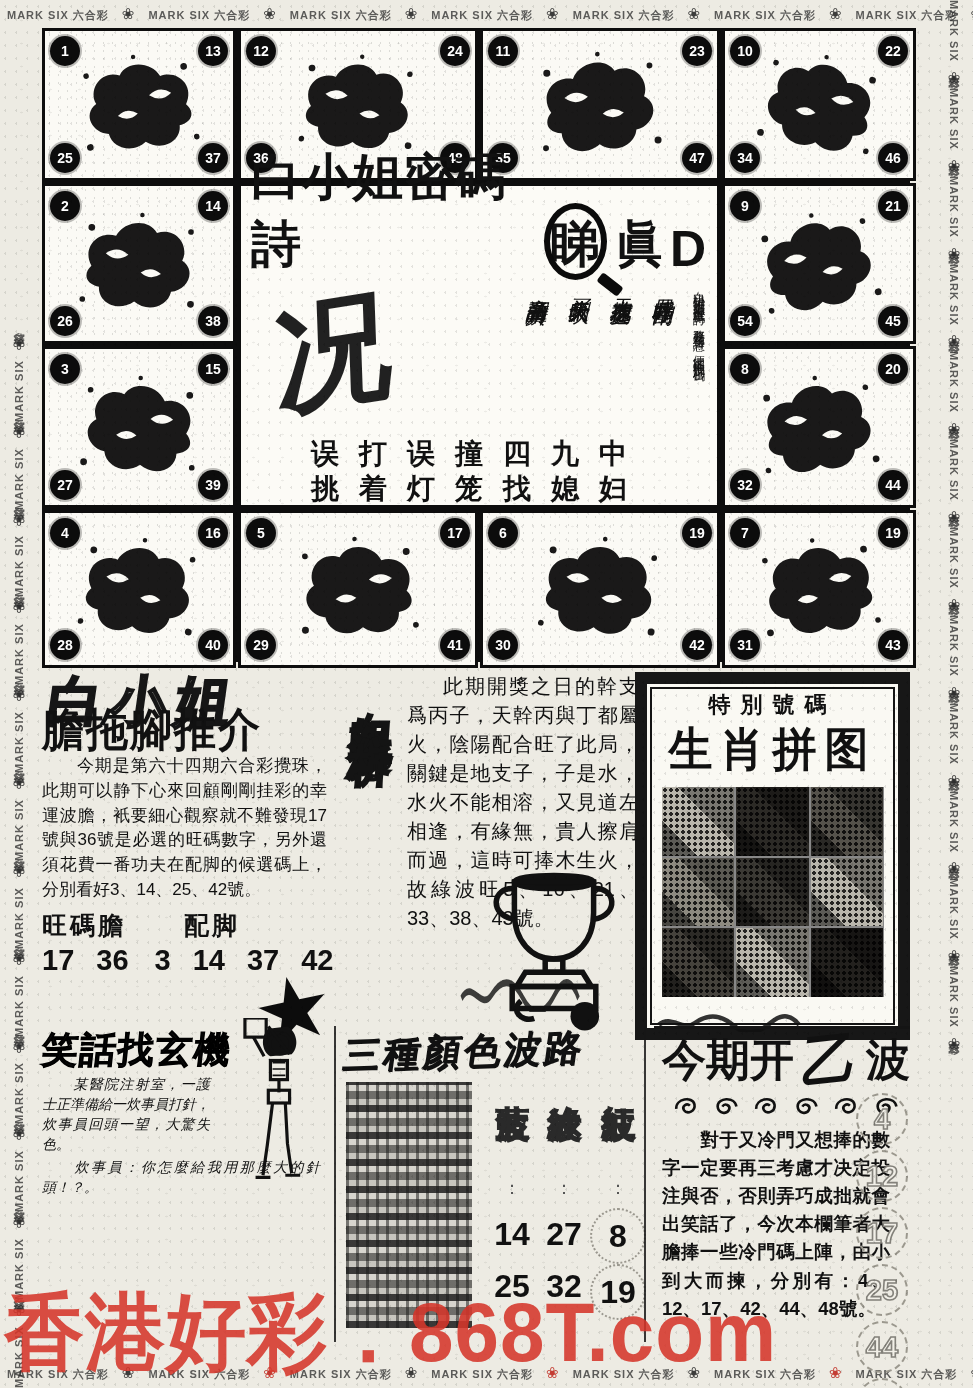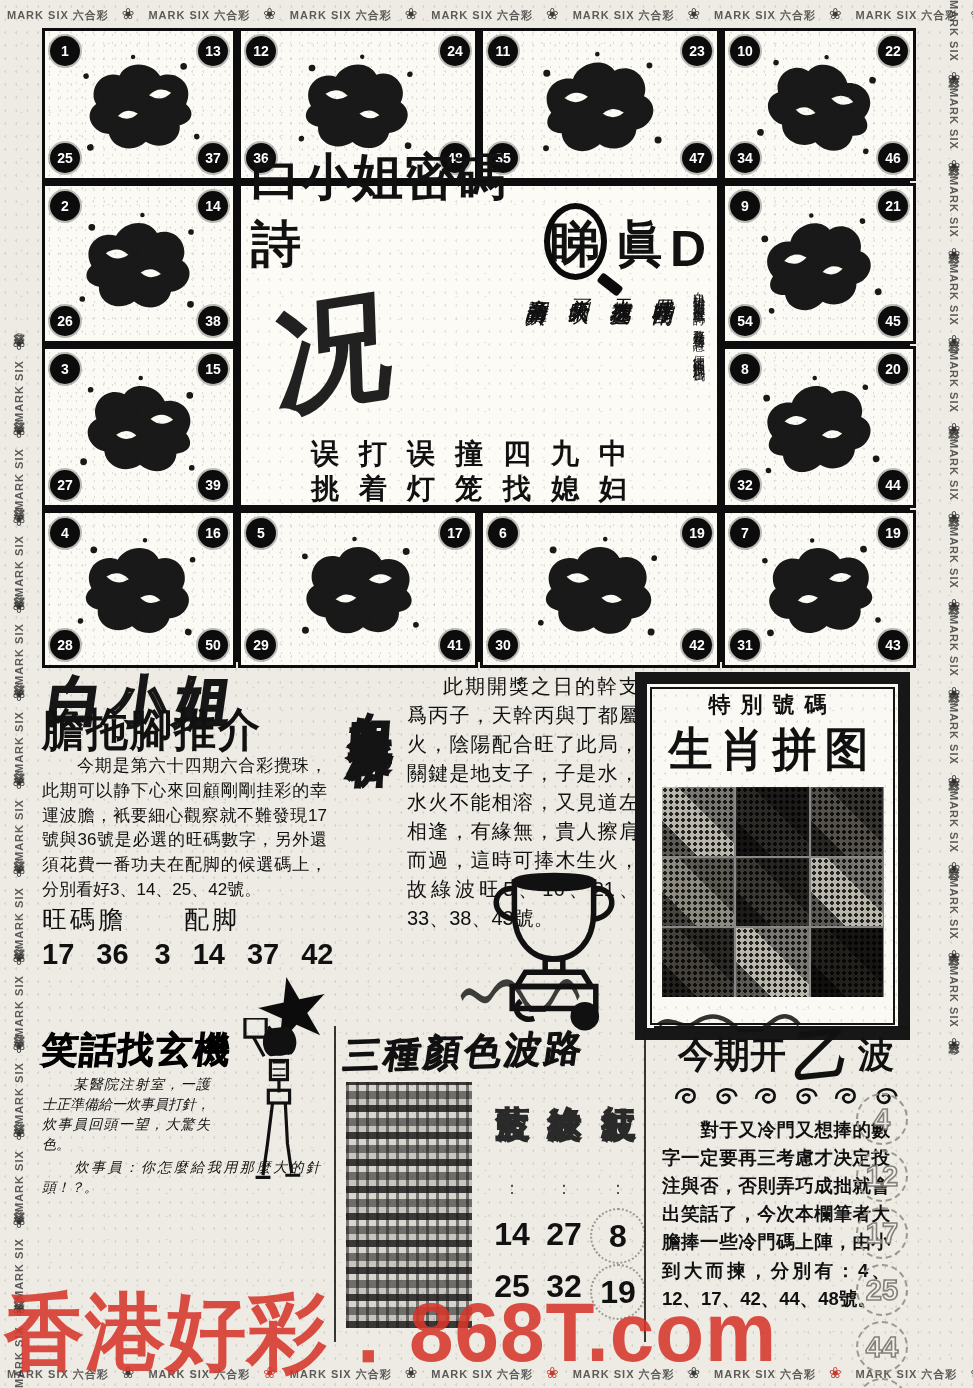--- a/index.html
+++ b/index.html
@@ -69,21 +69,21 @@
     font-size:28px;letter-spacing:20px;line-height:1.25;white-space:nowrap;}
   
   #mid{position:absolute;left:42px;top:672px;width:868px;height:348px;display:flex;gap:8px;}
   .mid-left{width:285px;position:relative;}
   .ghost-wrap{position:relative;height:82px;}
   .ghost{position:absolute;left:6px;top:-6px;font-size:54px;font-weight:900;color:#fcfbf6;
     -webkit-text-stroke:2.5px #161616;letter-spacing:10px;transform:skewX(-8deg);}
   .h-dantuo{position:absolute;left:0;top:30px;font-size:42px;font-weight:900;letter-spacing:2px;transform:scaleY(1.08);}
   .para{font-size:17px;line-height:1.46;text-align:justify;}
   .para .indent{display:inline-block;width:34px;}
-  .lblrow{display:flex;gap:58px;font-size:25px;font-weight:400;letter-spacing:3px;}
+  .lblrow{display:flex;gap:58px;margin-top:6px;font-size:25px;font-weight:700;letter-spacing:3px;}
   .numrow{display:flex;gap:26px;margin-top:2px;font-size:29px;font-weight:700;font-family:"Liberation Sans",sans-serif;}
   .numrow .grp{display:flex;gap:22px;}
   .star{position:absolute;left:212px;bottom:-34px;font-size:88px;line-height:1;color:#0c0c0c;transform:rotate(-12deg);}
   .mid-center{width:292px;position:relative;}
   .vheader{position:absolute;left:0;top:6px;font-size:44px;font-weight:900;color:#fcfbf6;
     -webkit-text-stroke:2.2px #141414;letter-spacing:6px;height:340px;transform:skewX(-4deg);}
   .seba{margin-left:72px;width:232px;font-size:20px;line-height:1.45;text-align:justify;}
   .trophy{position:absolute;right:-6px;bottom:-16px;width:158px;height:176px;stroke:#111;fill:none;stroke-width:5;}
   .flourish{position:absolute;stroke:#111;fill:none;stroke-width:4;opacity:.8;}
   
@@ -118,21 +118,21 @@
     background:repeating-linear-gradient(0deg,rgba(8,8,8,.85) 0 7px,rgba(8,8,8,.18) 7px 13px,rgba(8,8,8,.6) 13px 21px,rgba(8,8,8,.1) 21px 27px),
       repeating-linear-gradient(90deg,rgba(0,0,0,.5) 0 3px,transparent 3px 10px);}
   .colors{position:absolute;left:142px;top:54px;width:150px;display:flex;justify-content:space-between;}
   .ccol{display:flex;flex-direction:column;align-items:center;}
   .clabel{font-size:33px;font-weight:900;color:#fbfaf4;-webkit-text-stroke:1.7px #2a2a2a;height:92px;letter-spacing:2px;}
   .colon{font-size:18px;color:#555;margin:4px 0 8px;}
   .cnum{font-size:32px;font-weight:800;height:52px;display:flex;align-items:center;justify-content:center;width:52px;}
   .ring{border:2px dotted #9a978e;border-radius:50%;}
   .bot-right{flex:1;position:relative;padding-left:8px;border-top:3px solid #141414;}
   .h-cold{display:flex;align-items:center;justify-content:center;gap:8px;margin-top:2px;}
-  .h-cold .t{font-size:36px;font-weight:900;}
+  .h-cold .t{font-size:44px;font-weight:900;}
   .h-cold .cursive{font-size:56px;font-weight:900;font-family:"Liberation Serif",serif;
     transform:rotate(-6deg) skewX(-12deg);line-height:.8;}
   .swirls{display:flex;justify-content:center;gap:10px;margin:2px 0 8px;}
   .swirls svg{width:30px;height:26px;stroke:#111;fill:none;stroke-width:4;}
   .swirls svg:nth-child(even){transform:scaleX(-1) rotate(14deg);}
   .cold-para{width:228px;font-size:18.5px;font-weight:700;line-height:1.52;text-align:justify;}
   .cold-nums{position:absolute;right:2px;top:64px;display:flex;flex-direction:column;gap:5px;}
   .coldn{width:48px;height:48px;border:2px dashed #9b988e;border-radius:50%;display:flex;align-items:center;justify-content:center;
     font-size:29px;font-weight:800;color:#f1efe7;-webkit-text-stroke:1.6px #83817a;}
   
@@ -241,21 +241,21 @@
     <span class="num bl">32</span>
     <span class="num br">44</span>
   </div>
   <div class="cell pi">
     <span class="num tl">4</span>
     <span class="num tr">16</span>
     <svg class="art">
         <use href="#inkblob"></use>
       </svg>
     <span class="num bl">28</span>
-    <span class="num br">50</span>
+    <span class="num br">40</span>
   </div>
   <div class="cell pj">
     <span class="num tl">5</span>
     <span class="num tr">17</span>
     <svg class="art">
         <use href="#inkblob"></use>
       </svg>
     <span class="num bl">29</span>
     <span class="num br">41</span>
   </div>

